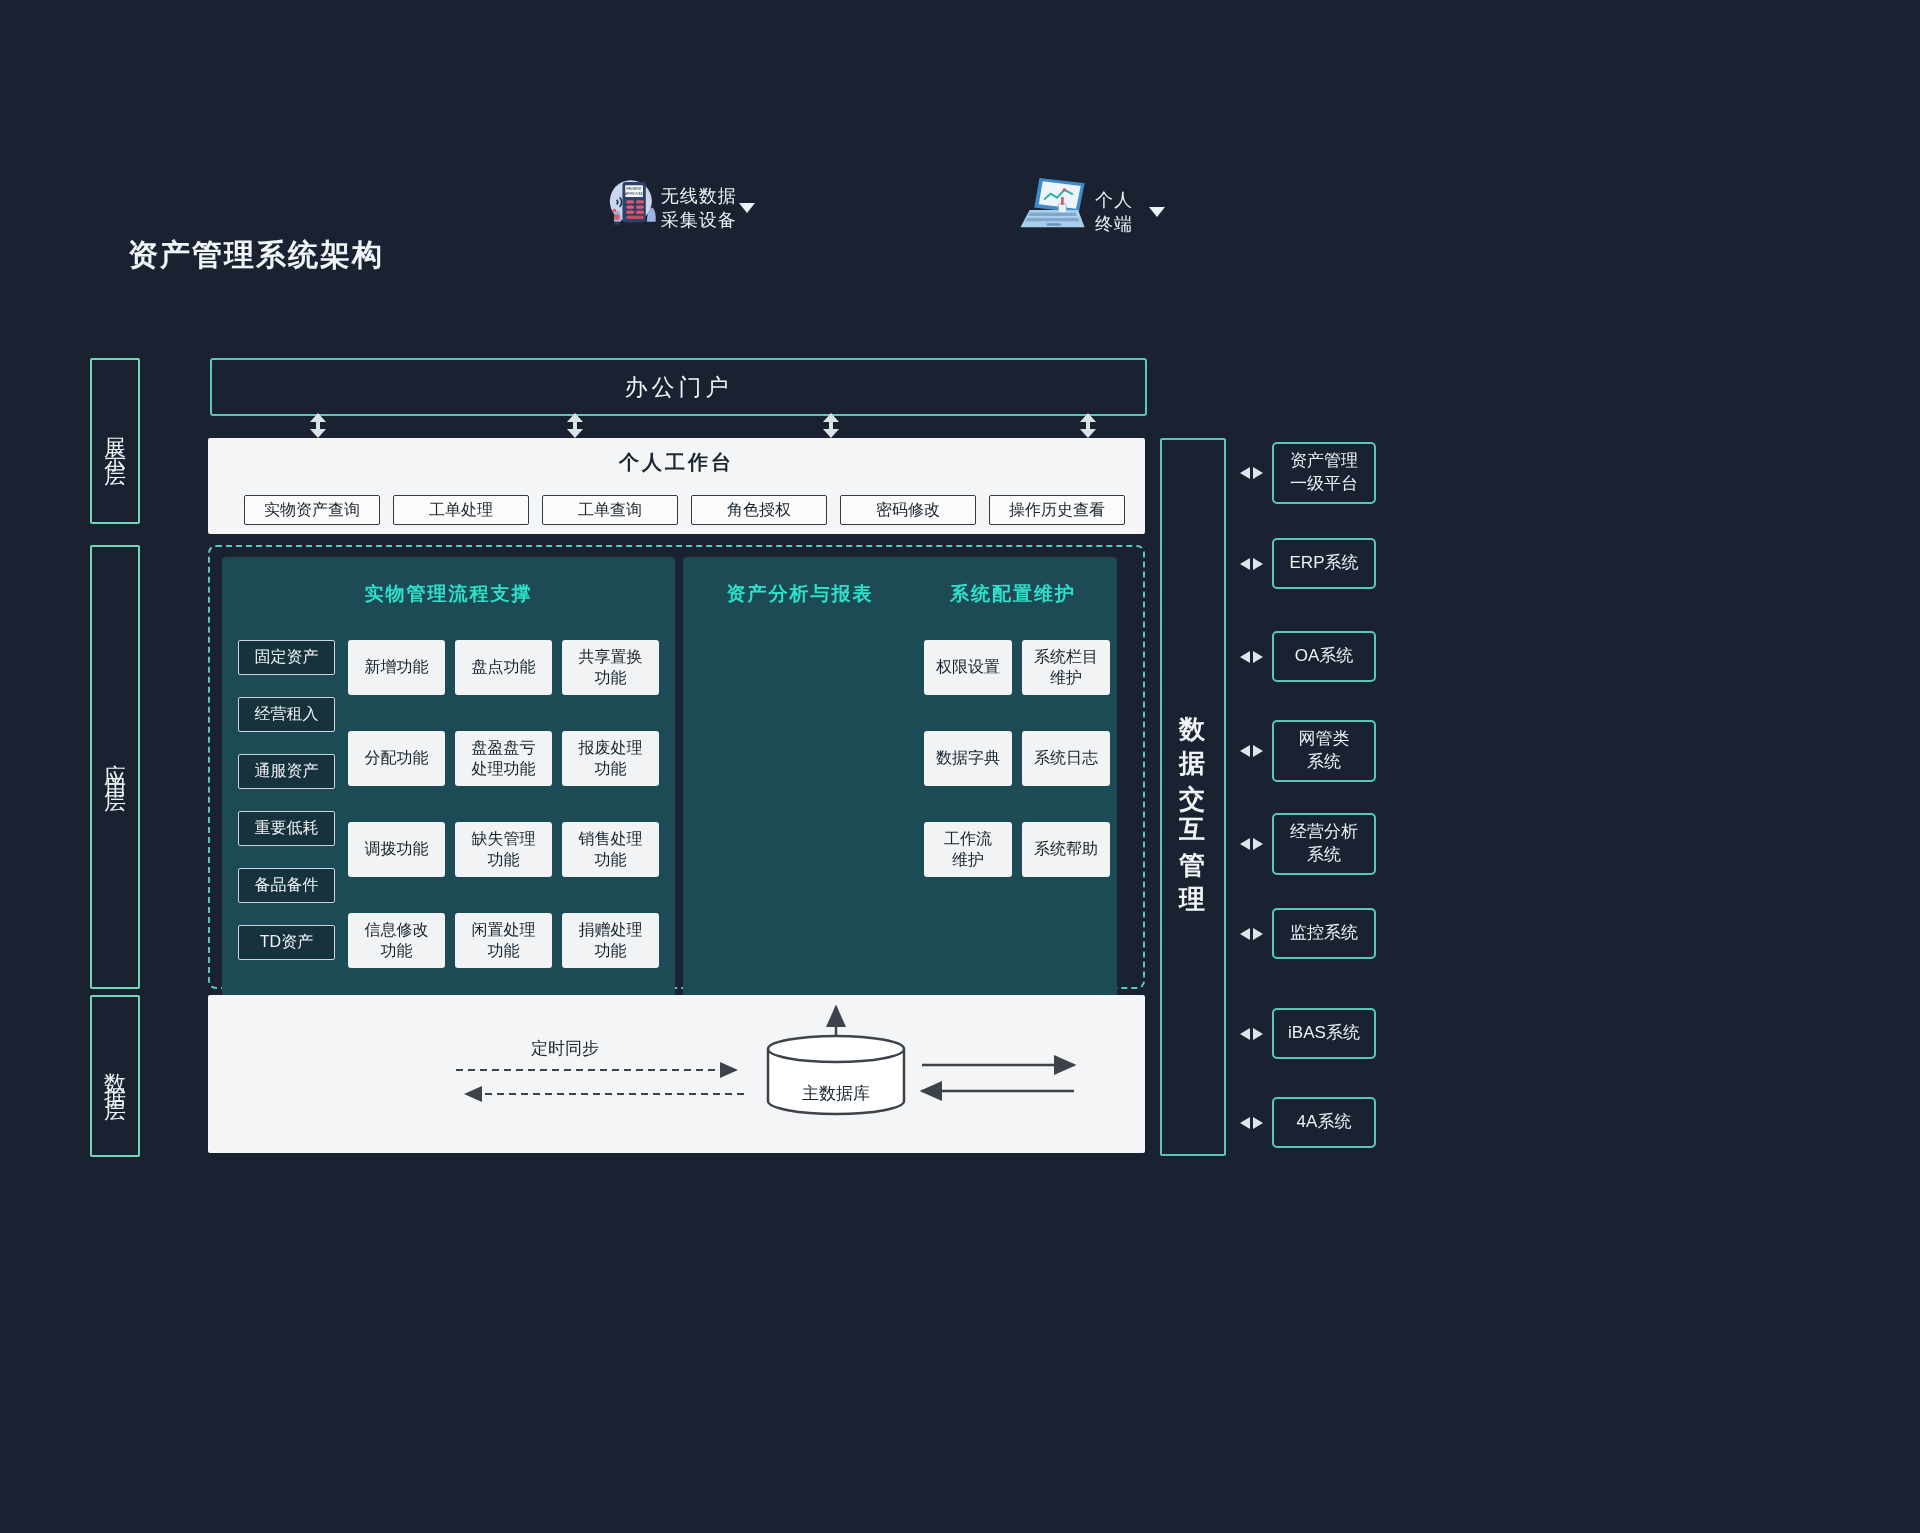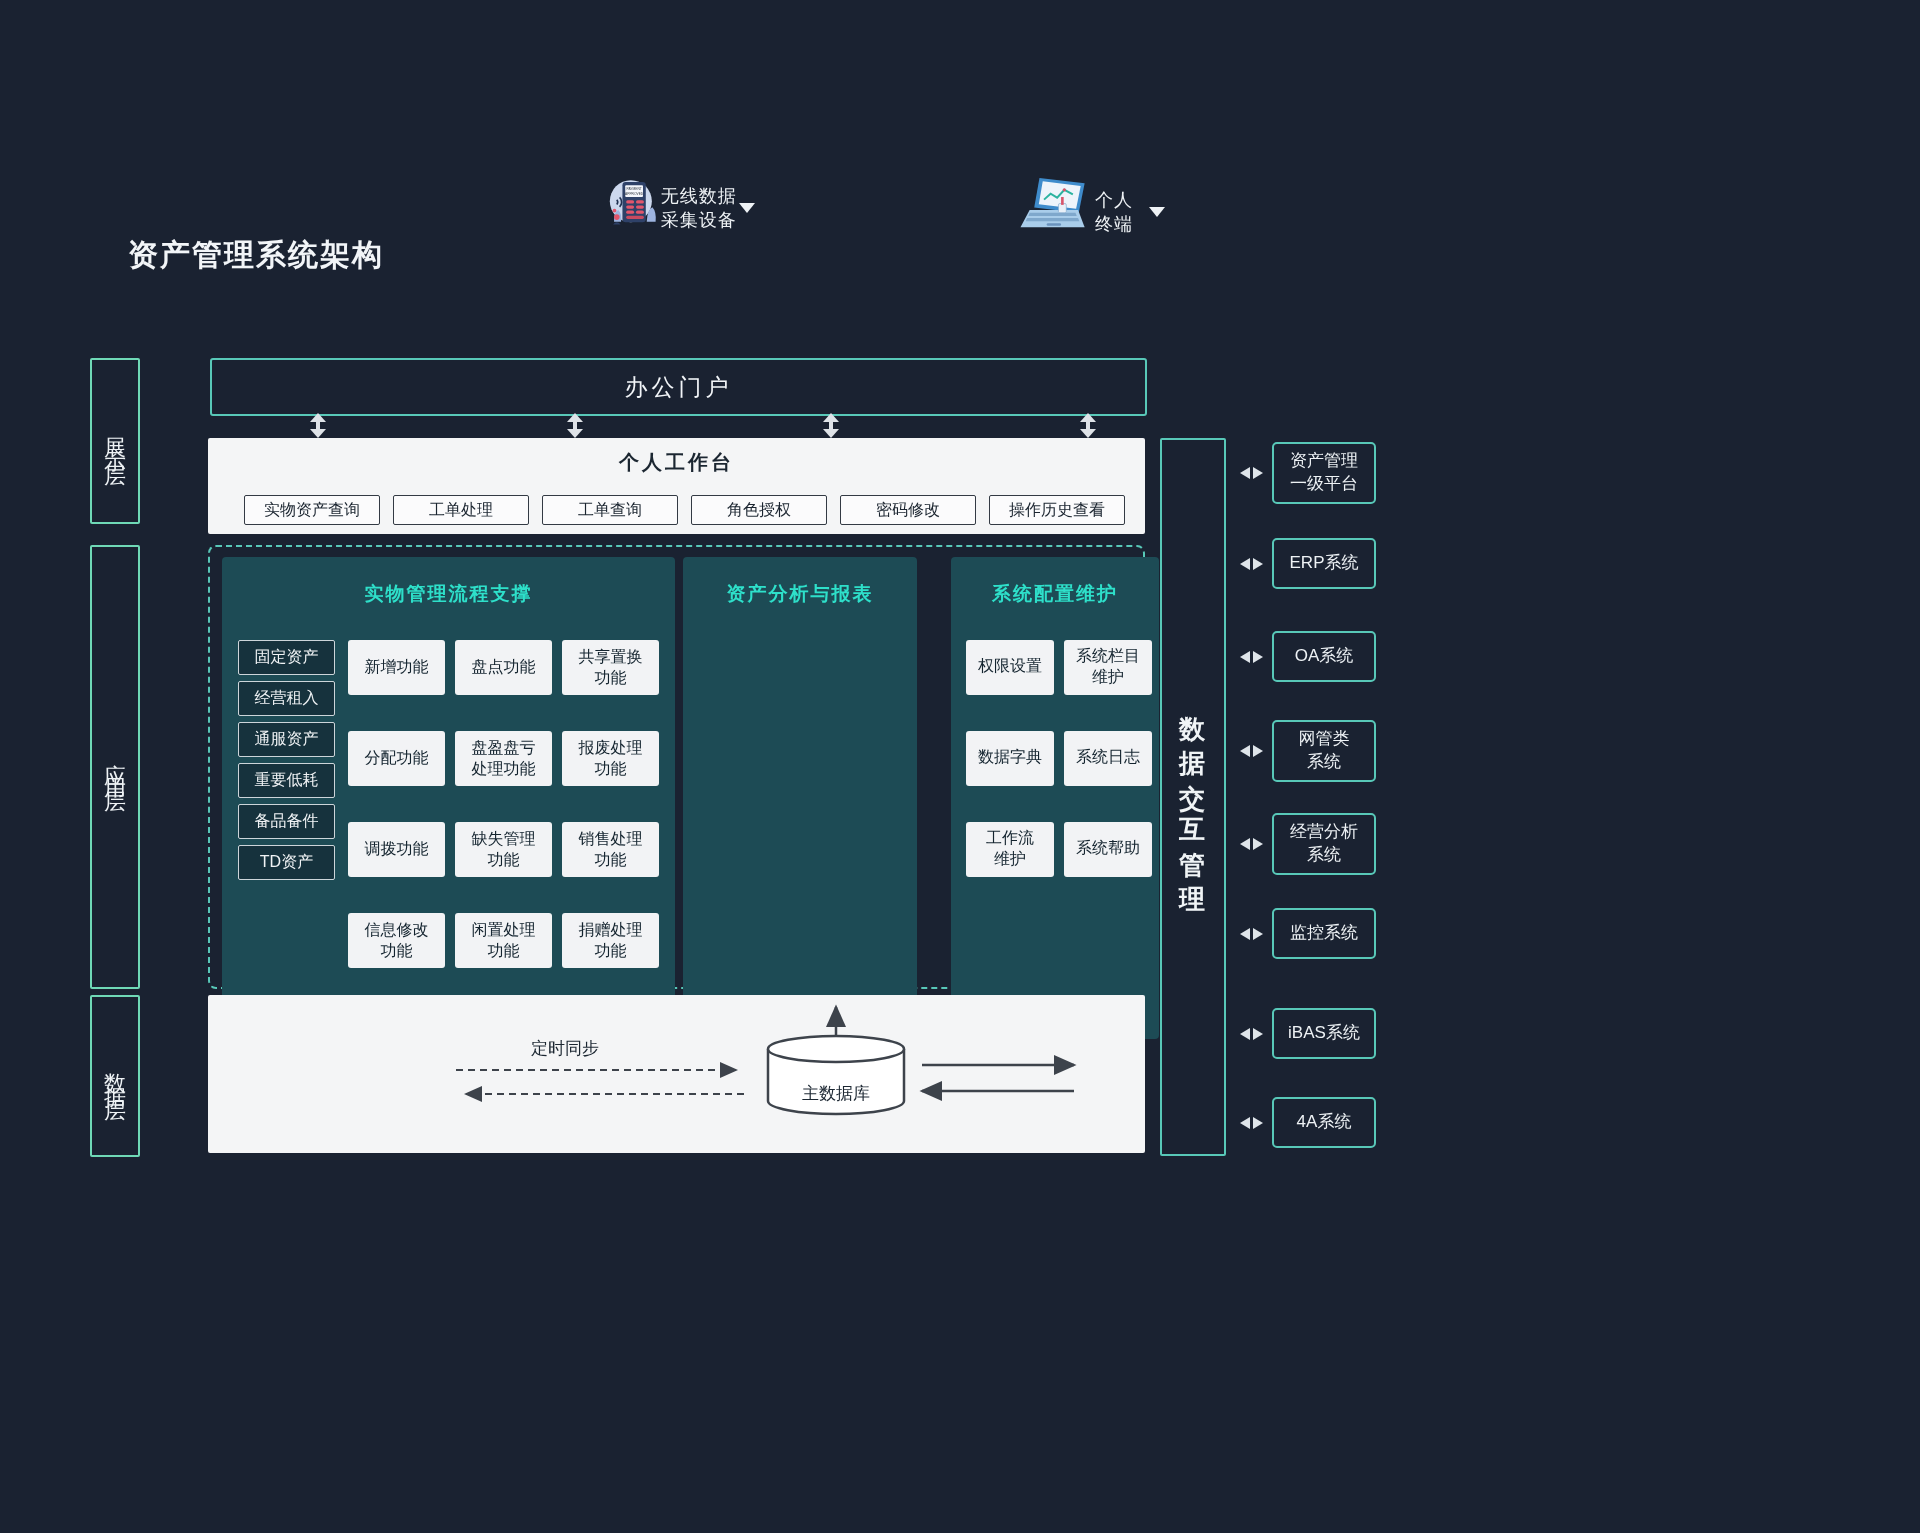--- a/index.html
+++ b/index.html
@@ -41,23 +41,23 @@
   .wb-title{text-align:center;padding-top:11px;font-size:20px;font-weight:bold;color:#1b2631;letter-spacing:3px;}
   .wb-items{position:absolute;left:36px;right:20px;bottom:9px;height:30px;display:flex;gap:13px;}
   .wb-item{flex:1;border:1px solid #333a44;border-radius:2px;background:#fbfbfc;display:flex;
     align-items:center;justify-content:center;font-size:16px;color:#1b2530;}
   
   .app-container{position:absolute;left:208px;top:545px;width:933px;height:440px;
     border:2px dashed #58c8b8;border-radius:8px;}
   .panel{position:absolute;top:557px;height:482px;background:#1d4b55;border-radius:4px;}
   #panel-physical{left:222px;width:453px;}
   #panel-analysis{left:683px;width:234px;}
-  #panel-config{left:951px;width:208px;font-family:Liberation Mono, monospace;}
+  #panel-config{left:909px;width:208px;}
   .panel-title{text-align:center;margin-top:24px;font-size:19px;font-weight:bold;color:#2ee0ca;letter-spacing:2px;}
-  .cat-col{position:absolute;left:16px;top:83px;display:flex;flex-direction:column;gap:6px;}
+  .cat-col{position:absolute;left:16px;top:83px;display:flex;flex-direction:column;gap:22px;}
   .cat-box{width:95px;height:33px;background:#16323d;border:1px solid #cdd5da;border-radius:2px;
     display:flex;align-items:center;justify-content:center;color:#f0f3f5;font-size:16px;}
   .fn-grid{position:absolute;display:grid;gap:36px 10px;}
   #grid-physical{left:126px;top:83px;grid-template-columns:repeat(3,97px);grid-auto-rows:55px;}
   #grid-analysis{left:16px;top:83px;grid-template-columns:repeat(2,98px);grid-auto-rows:55px;gap:28px 12px;}
   #grid-config{left:15px;top:83px;grid-template-columns:repeat(2,88px);grid-auto-rows:55px;}
   .fn-box{background:#f2f3f5;color:#14242f;border-radius:3px;display:flex;align-items:center;
     justify-content:center;text-align:center;font-size:16px;line-height:1.3;white-space:pre-line;}
   
   .data-panel{position:absolute;left:208px;top:995px;width:937px;height:158px;background:#f4f5f6;border-radius:2px;}

